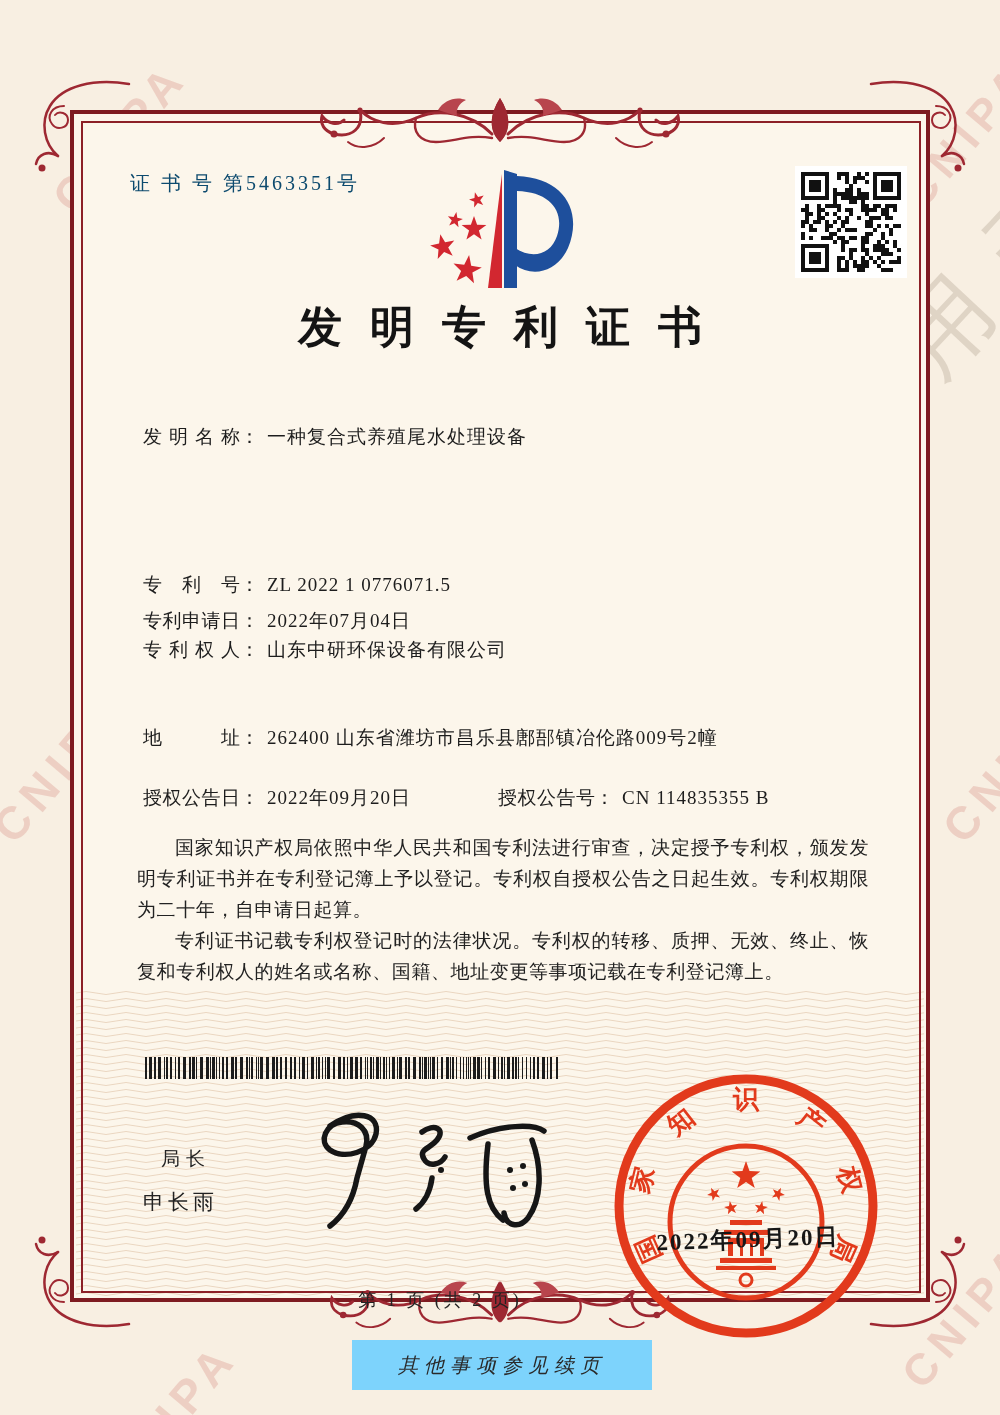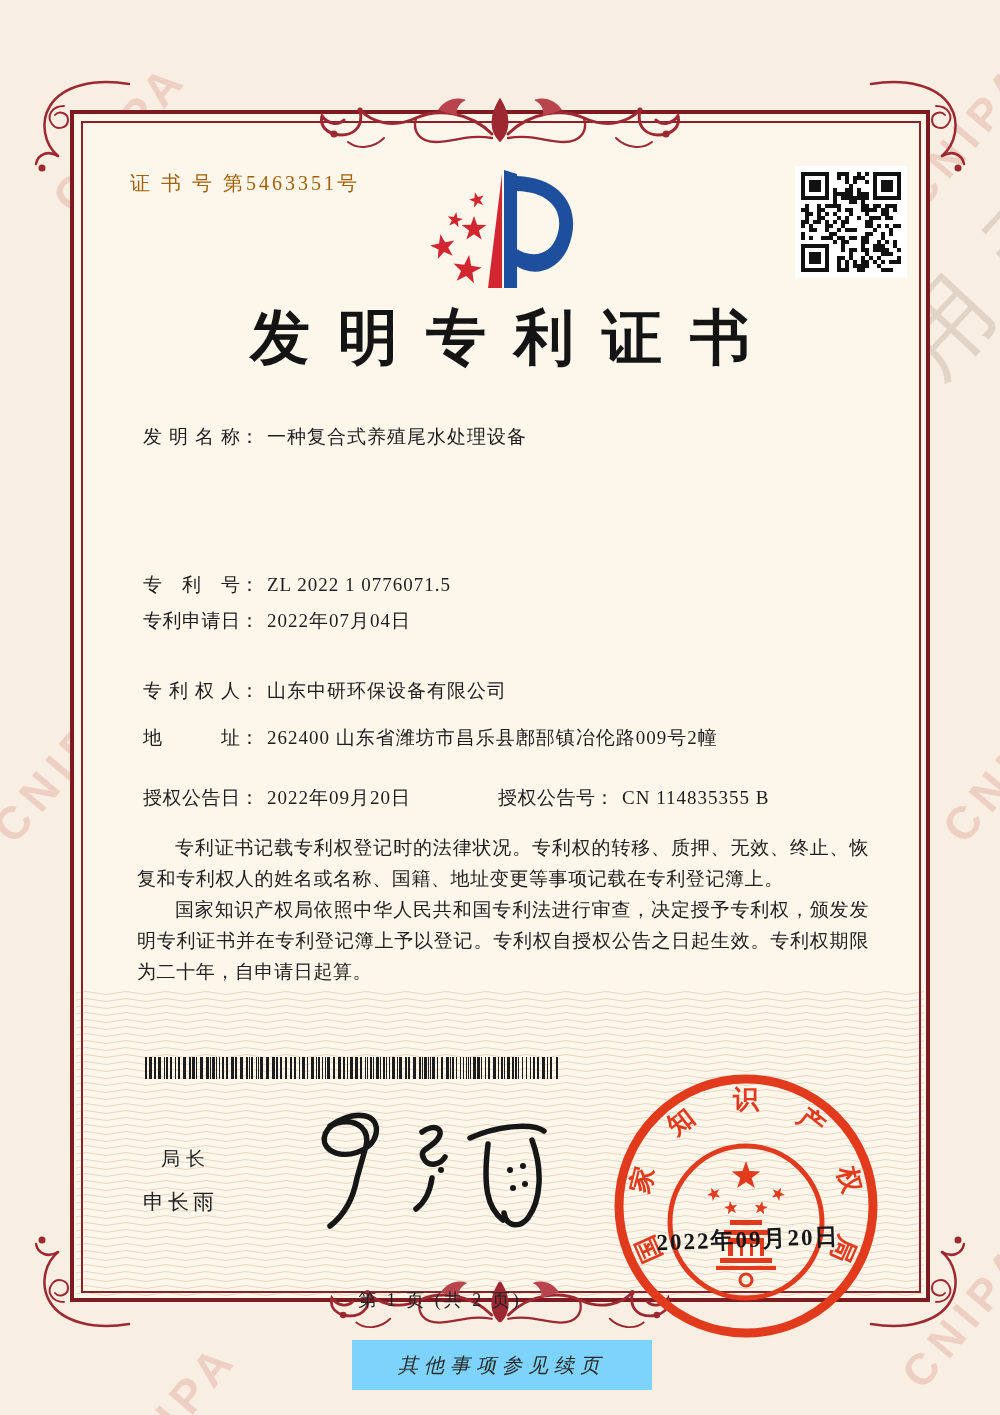--- a/index.html
+++ b/index.html
@@ -14,26 +14,26 @@
     color:rgba(172,156,136,0.32);white-space:nowrap;transform:rotate(-47deg);
     transform-origin:0 0;user-select:none;}
 
   
   .cert-bg{position:absolute;left:74px;top:114px;width:852px;height:1186px;background:#fcf6eb;}
   .frame-outer{position:absolute;left:70px;top:110px;width:852px;height:1184px;border:4px solid #7e1b21;}
   .frame-inner{position:absolute;left:81px;top:121px;width:836px;height:1168px;border:2px solid #8c2027;}
 
   .orn{position:absolute;}
 
-  .cert-no{position:absolute;left:130px;top:170px;font-size:20px;letter-spacing:3px;color:#a16207;}
+  .cert-no{position:absolute;left:130px;top:170px;font-size:20px;letter-spacing:3px;color:#0c4a6e;}
 
   .logo-wrap{position:absolute;left:405px;top:160px;width:200px;height:142px;}
   .qr-wrap{position:absolute;left:795px;top:166px;width:112px;height:112px;background:#ffffff;}
 
-  .title{position:absolute;left:0;top:298px;width:1000px;text-align:center;font-size:60px;
+  .title{position:absolute;left:0;top:298px;width:1000px;text-align:center;font-size:44px;
     font-weight:700;letter-spacing:28px;text-indent:28px;color:#141414;}
 
   .field-row{position:absolute;left:143px;width:740px;font-size:19px;color:#1d1d1d;white-space:nowrap;}
   .flabel{display:inline-block;width:97px;text-align:justify;text-align-last:justify;vertical-align:top;}
   .fcolon{display:inline-block;margin-right:8px;}
   .fvalue{letter-spacing:1px;}
   .fpair2{margin-left:87px;}
 
   .paras{position:absolute;left:137px;top:832px;width:732px;font-size:19px;line-height:31px;
     color:#222;text-align:justify;letter-spacing:0.6px;}
@@ -395,33 +395,33 @@
 
   <div class="field-row" style="top:424px">
     <span class="flabel">发明名称</span><span class="fcolon">：</span><span class="fvalue">一种复合式养殖尾水处理设备</span>
   </div>
   <div class="field-row" style="top:572px">
     <span class="flabel">专利号</span><span class="fcolon">：</span><span class="fvalue">ZL 2022 1 0776071.5</span>
   </div>
   <div class="field-row" style="top:608px">
     <span class="flabel">专利申请日</span><span class="fcolon">：</span><span class="fvalue">2022年07月04日</span>
   </div>
-  <div class="field-row" style="top:678px">
+  <div class="field-row" style="top:637px">
     <span class="flabel">专利权人</span><span class="fcolon">：</span><span class="fvalue">山东中研环保设备有限公司</span>
   </div>
   <div class="field-row" style="top:725px">
     <span class="flabel">地址</span><span class="fcolon">：</span><span class="fvalue">262400 山东省潍坊市昌乐县鄌郚镇冶伦路009号2幢</span>
   </div>
   <div class="field-row" style="top:785px">
     <span class="flabel">授权公告日</span><span class="fcolon">：</span><span class="fvalue">2022年09月20日</span><span class="flabel fpair2">授权公告号</span><span class="fcolon">：</span><span class="fvalue">CN 114835355 B</span>
   </div>
 
   <div class="paras">
+    <p>国家知识产权局依照中华人民共和国专利法进行审查，决定授予专利权，颁发发明专利证书并在专利登记簿上予以登记。专利权自授权公告之日起生效。专利权期限为二十年，自申请日起算。</p>
     <p>专利证书记载专利权登记时的法律状况。专利权的转移、质押、无效、终止、恢复和专利权人的姓名或名称、国籍、地址变更等事项记载在专利登记簿上。</p>
-    <p>国家知识产权局依照中华人民共和国专利法进行审查，决定授予专利权，颁发发明专利证书并在专利登记簿上予以登记。专利权自授权公告之日起生效。专利权期限为二十年，自申请日起算。</p>
   </div>
 
   <div class="barcode-wrap">
     <svg id="barcode" width="415" height="24">
         <rect x="0" y="1" width="2" height="22" fill="#1c1c1c"></rect>
         <rect x="4" y="1" width="3" height="22" fill="#1c1c1c"></rect>
         <rect x="9" y="1" width="2" height="22" fill="#1c1c1c"></rect>
         <rect x="13" y="1" width="3" height="22" fill="#1c1c1c"></rect>
         <rect x="19" y="1" width="1" height="22" fill="#1c1c1c"></rect>
         <rect x="21" y="1" width="2" height="22" fill="#1c1c1c"></rect>

